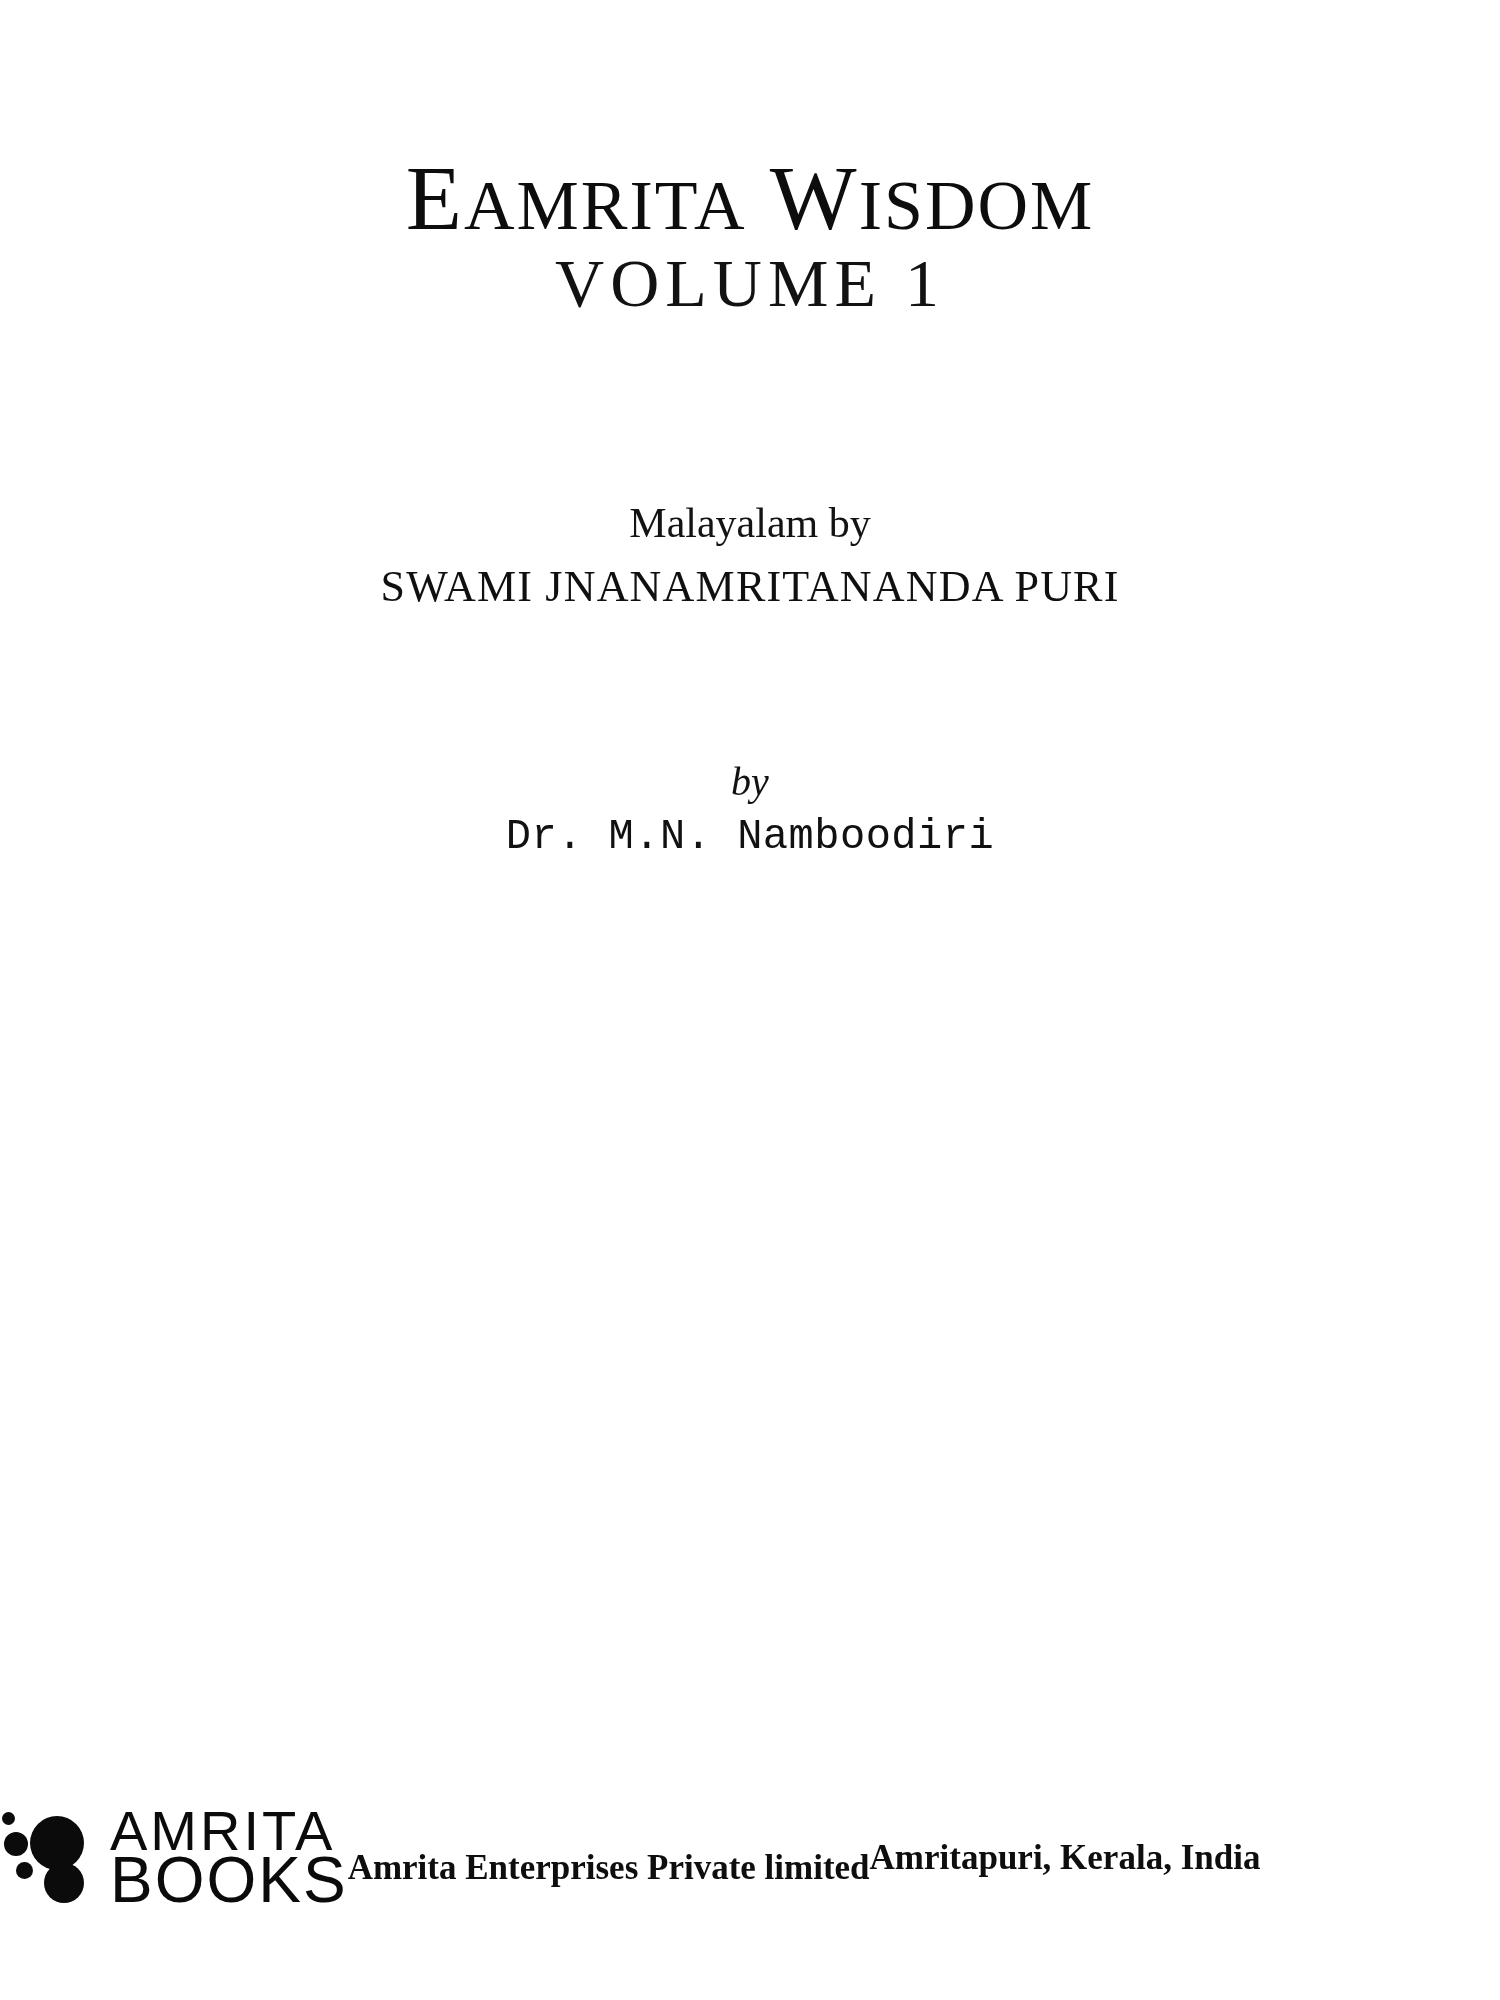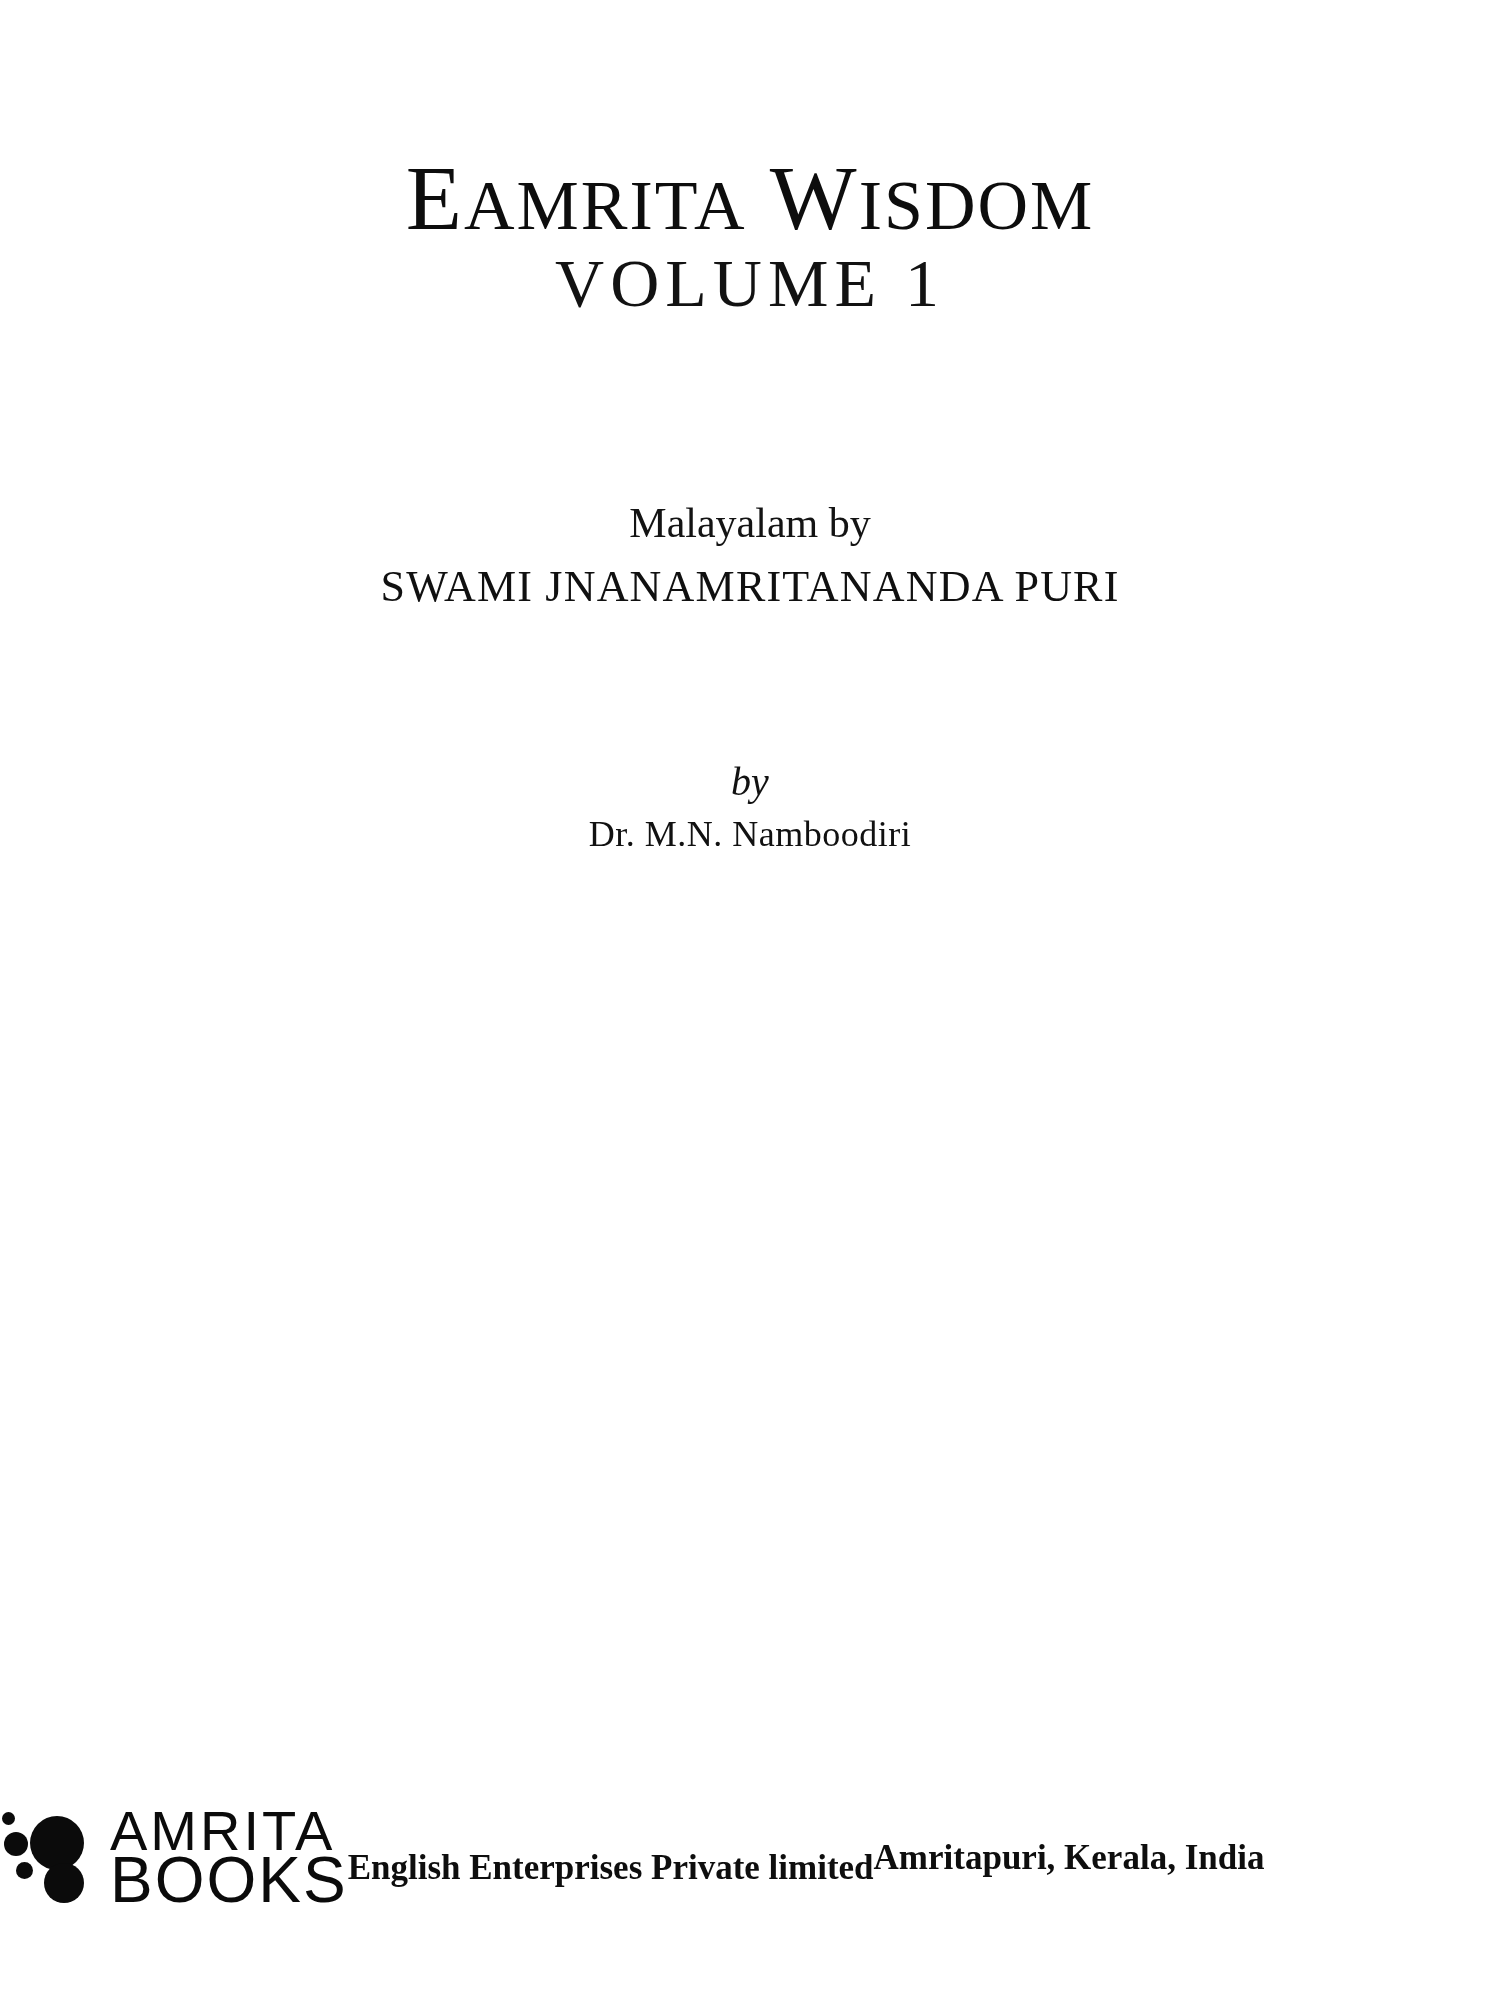--- a/index.html
+++ b/index.html
@@ -86,24 +86,25 @@
     letter-spacing: 0.4px;
     color: #111111;
   }
   .translation .line2 {
     font-style: italic;
     font-size: 40px;
     margin-top: 6px;
     color: #111111;
   }
   .translation .line3 {
-    font-size: 36px;
+    font-size: 42px;
     margin-top: 8px;
     letter-spacing: 0.5px;
     color: #111111;
+    font-family: Liberation Mono, monospace;
   }
 
   
   .publisher {
     position: absolute;
     left: 0;
     right: 0;
     bottom: 92px;
     display: flex;
     flex-direction: row;
@@ -194,17 +195,17 @@
         <span class="d d2"></span>
         <span class="d d3"></span>
         <span class="d d1"></span>
         <span class="d d4"></span>
       </div>
       <div class="logo-words">
         <span class="w1">AMRITA</span>
         <span class="w2">BOOKS</span>
       </div>
     </div>
-    <div class="pub-line1">English Enterprises Private limited</div>
+    <div class="pub-line1">Amrita Enterprises Private limited</div>
     <div class="pub-line2">Amritapuri, Kerala, India</div>
   </div>
 
 </div>
 
 </body></html>

